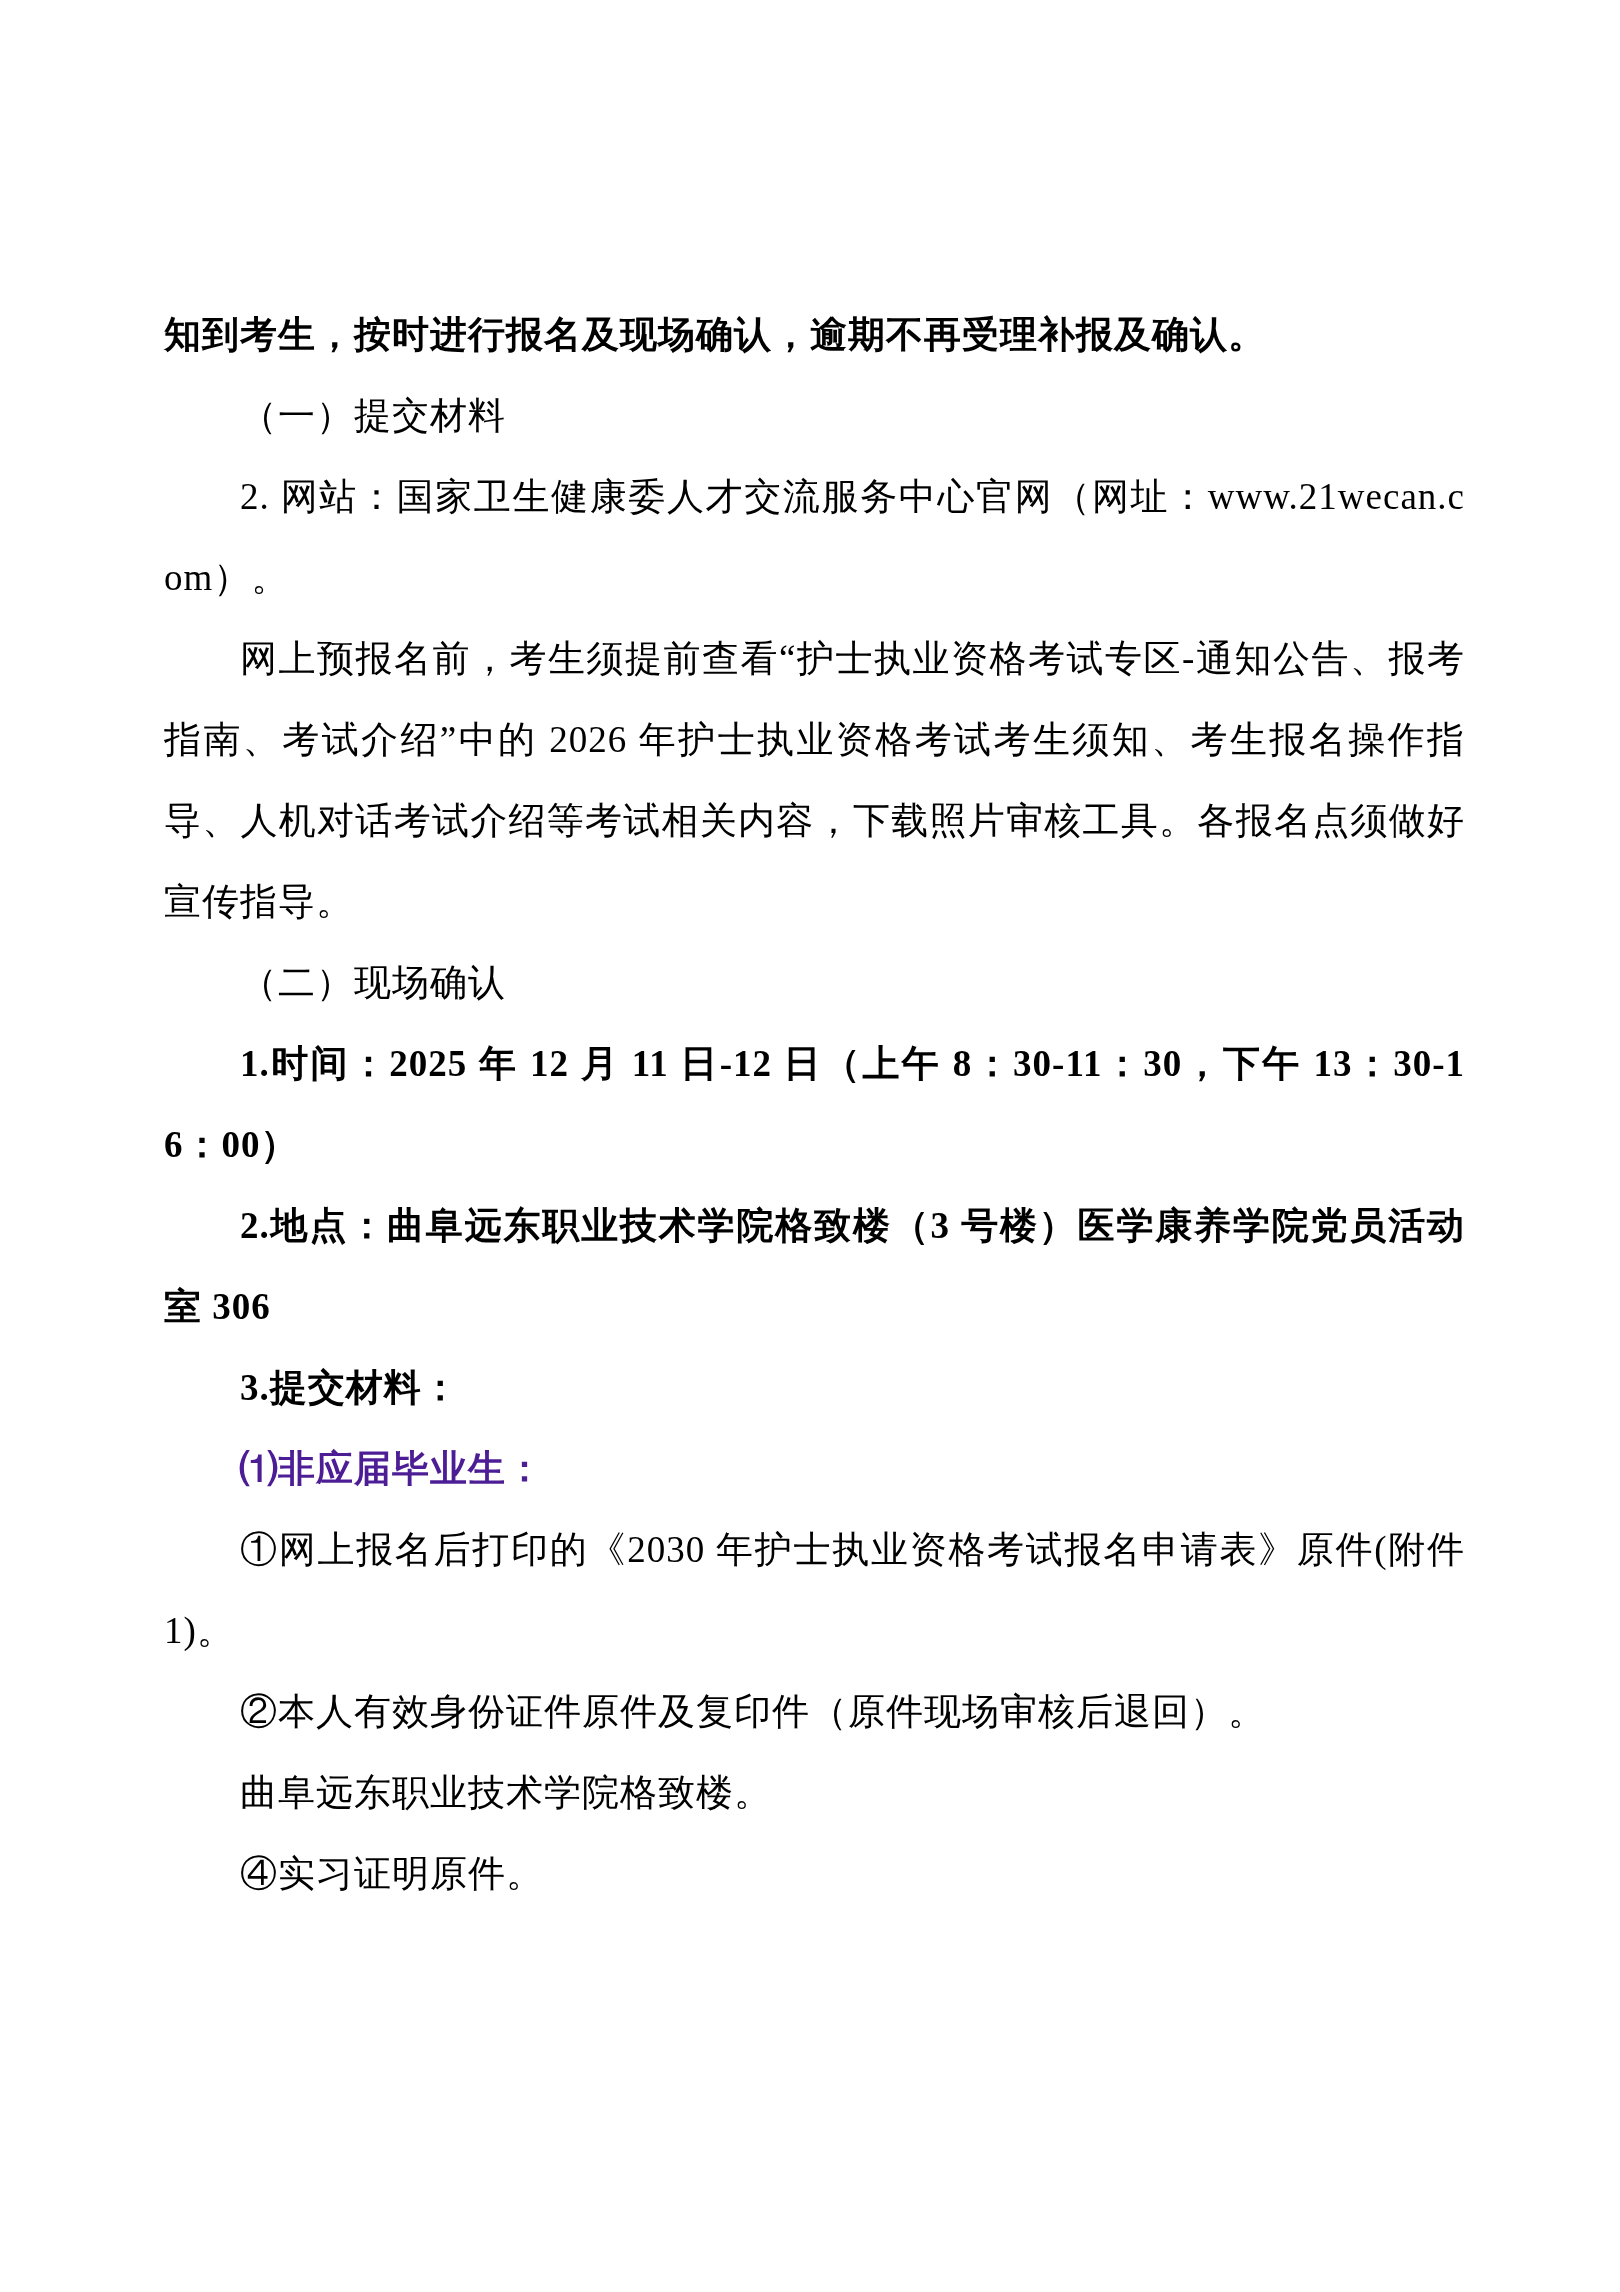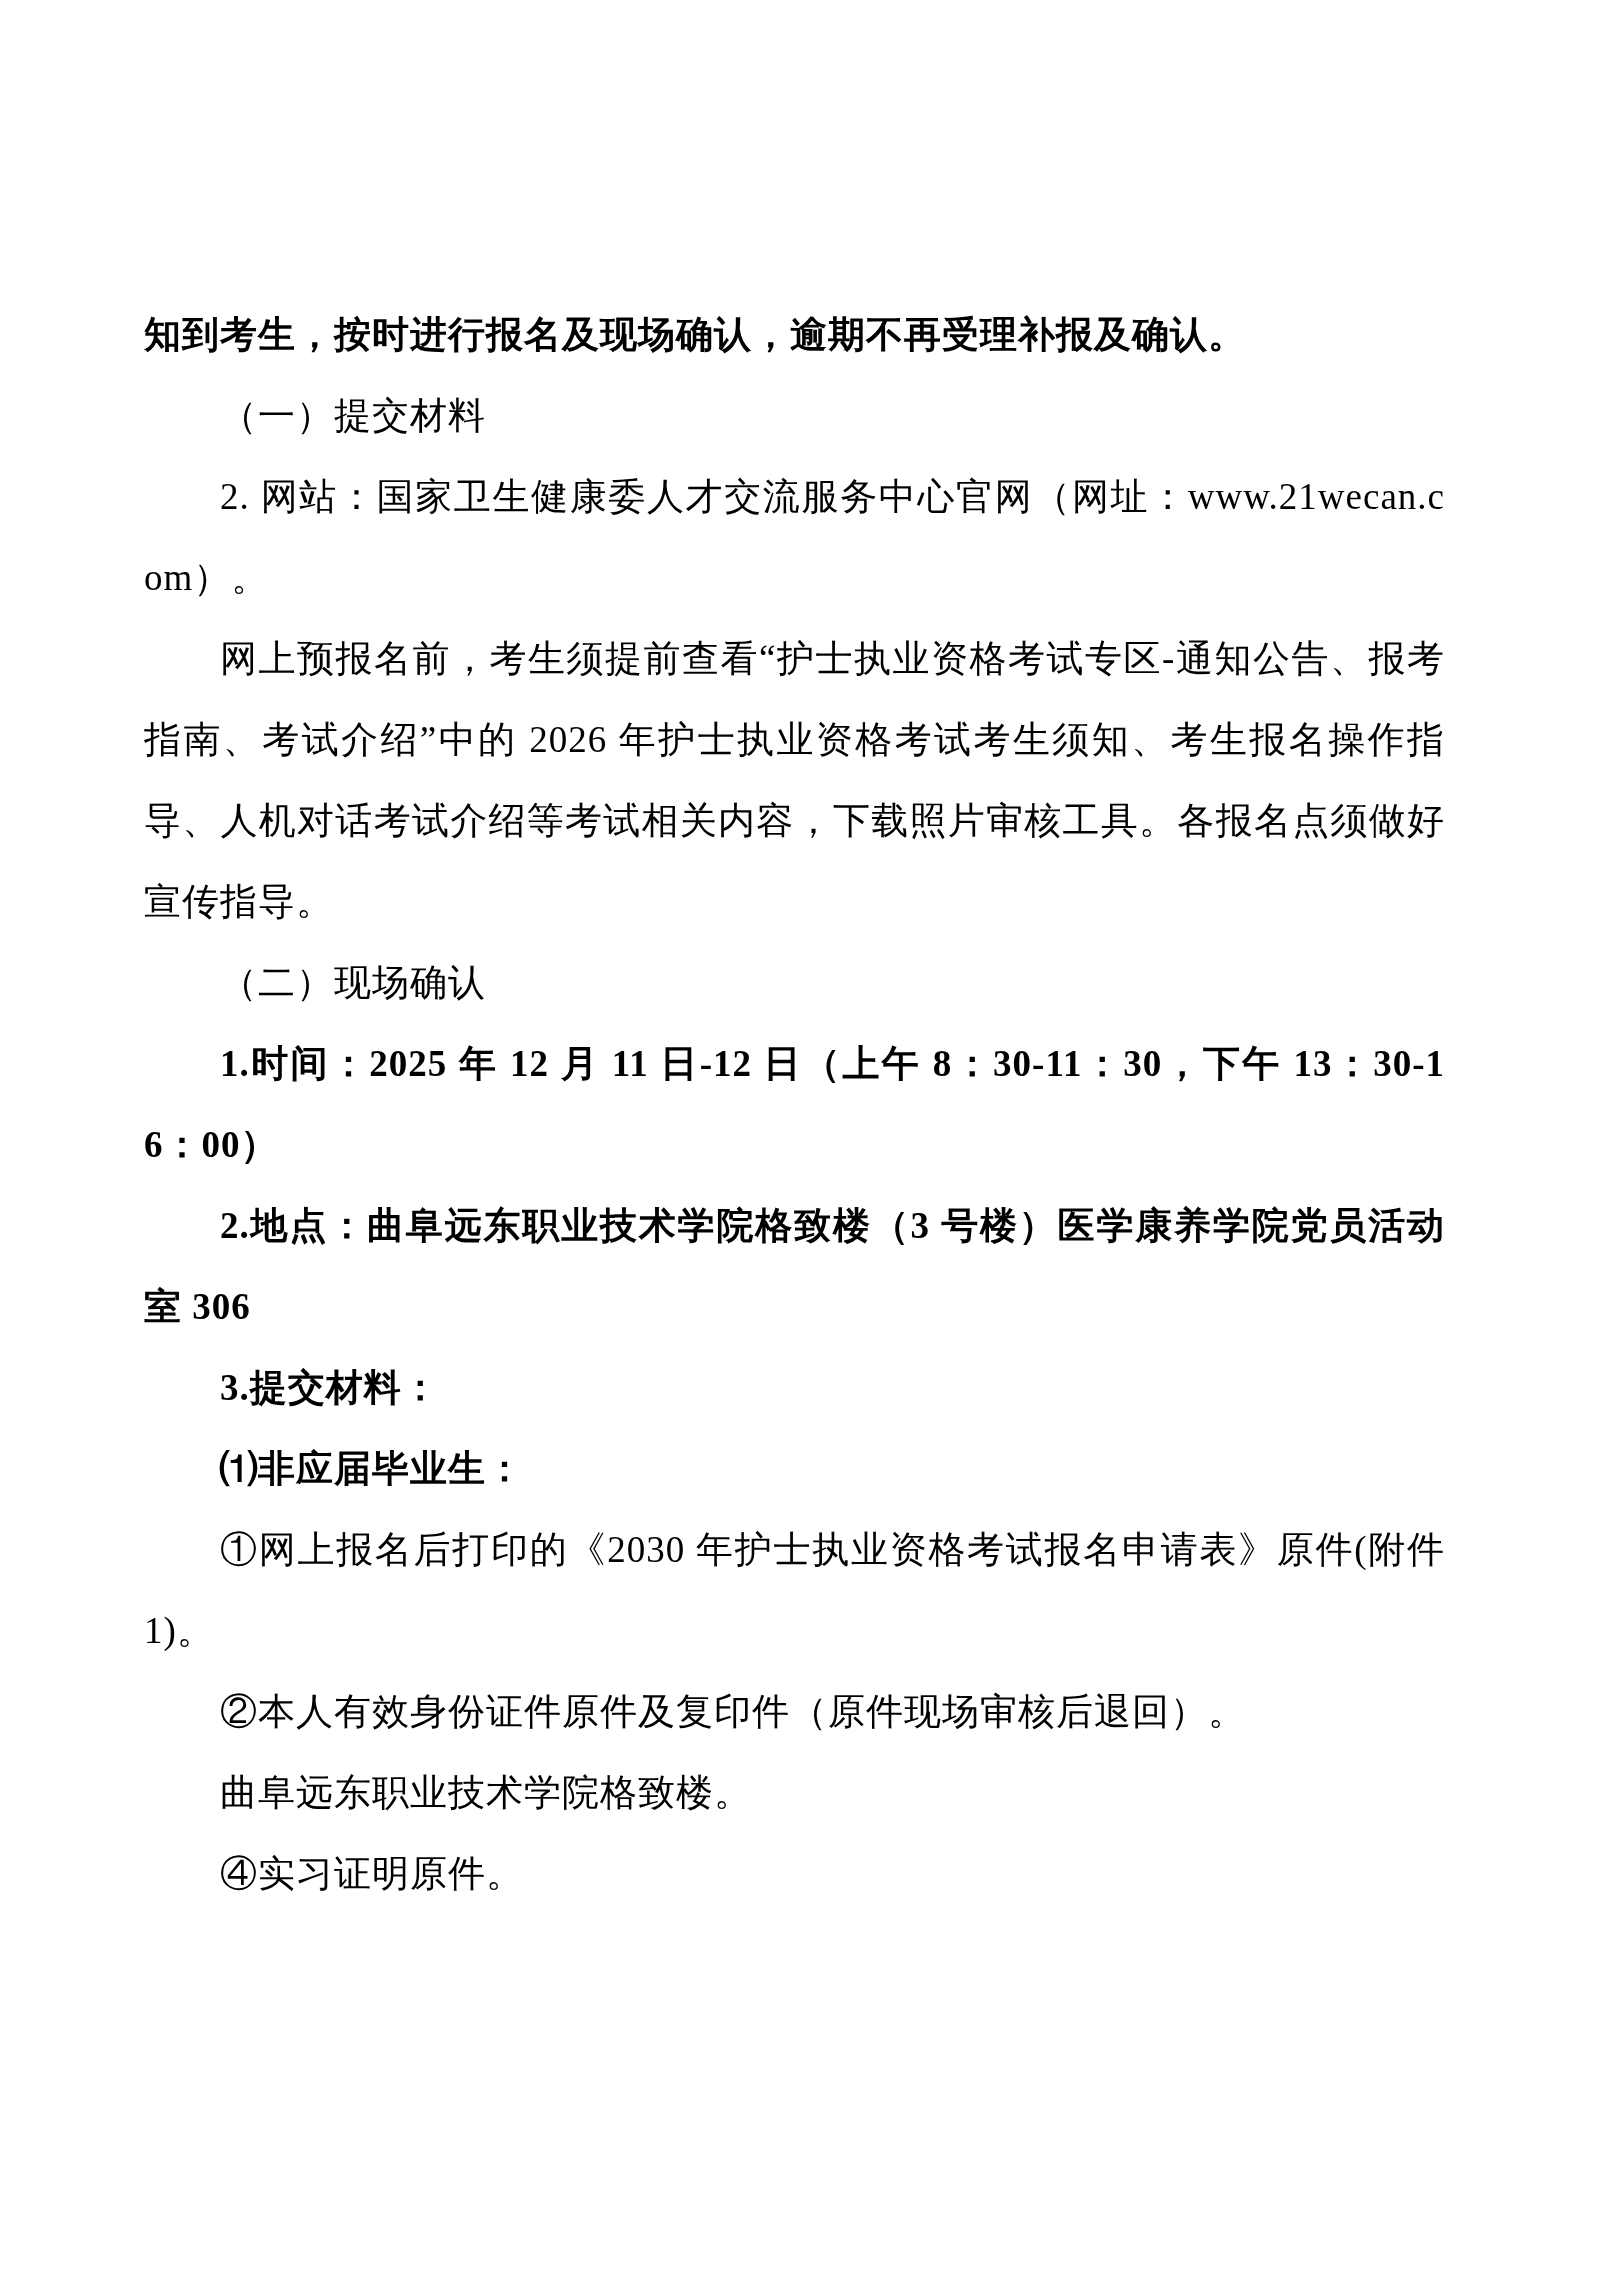--- a/index.html
+++ b/index.html
@@ -11,21 +11,21 @@
     position: relative;
     width: 1620px;
     height: 2293px;
     background: #ffffff;
     overflow: hidden;
     font-family: "Liberation Serif", "DejaVu Serif", serif;
     color: #000000;
   }
   .doc-body {
     position: absolute;
-    left: 144px;
+    left: 164px;
     top: 294px;
     width: 1301px;
   }
   .doc-body p {
     margin: 0;
     font-size: 37px;
     line-height: 81px;
     text-align: justify;
     text-justify: inter-character;
     letter-spacing: 1px;
@@ -47,20 +47,20 @@
 <div class="page">
   <div class="doc-body">
       <p class="line bold">知到考生，按时进行报名及现场确认，逾期不再受理补报及确认。</p>
       <p class="line indent">（一）提交材料</p>
       <p class="line indent">2. 网站：国家卫生健康委人才交流服务中心官网（网址：www.21wecan.com）。</p>
       <p class="line indent">网上预报名前，考生须提前查看“护士执业资格考试专区-通知公告、报考指南、考试介绍”中的 2026 年护士执业资格考试考生须知、考生报名操作指导、人机对话考试介绍等考试相关内容，下载照片审核工具。各报名点须做好宣传指导。</p>
       <p class="line indent">（二）现场确认</p>
       <p class="line indent bold">1.时间：2025 年 12 月 11 日-12 日（上午 8：30-11：30，下午 13：30-16：00）</p>
       <p class="line indent bold">2.地点：曲阜远东职业技术学院格致楼（3 号楼）医学康养学院党员活动室 306</p>
       <p class="line indent bold">3.提交材料：</p>
-      <p class="line indent blue" style="color: #000000;">⑴非应届毕业生：</p>
+      <p class="line indent blue" style="color: #4c1d95;">⑴非应届毕业生：</p>
       <p class="line indent">①网上报名后打印的《2030 年护士执业资格考试报名申请表》原件(附件 1)。</p>
       <p class="line indent">②本人有效身份证件原件及复印件（原件现场审核后退回）。</p>
       <p class="line indent">曲阜远东职业技术学院格致楼。</p>
       <p class="line indent">④实习证明原件。</p>
     </div>
 </div>
 
 
 </body></html>

